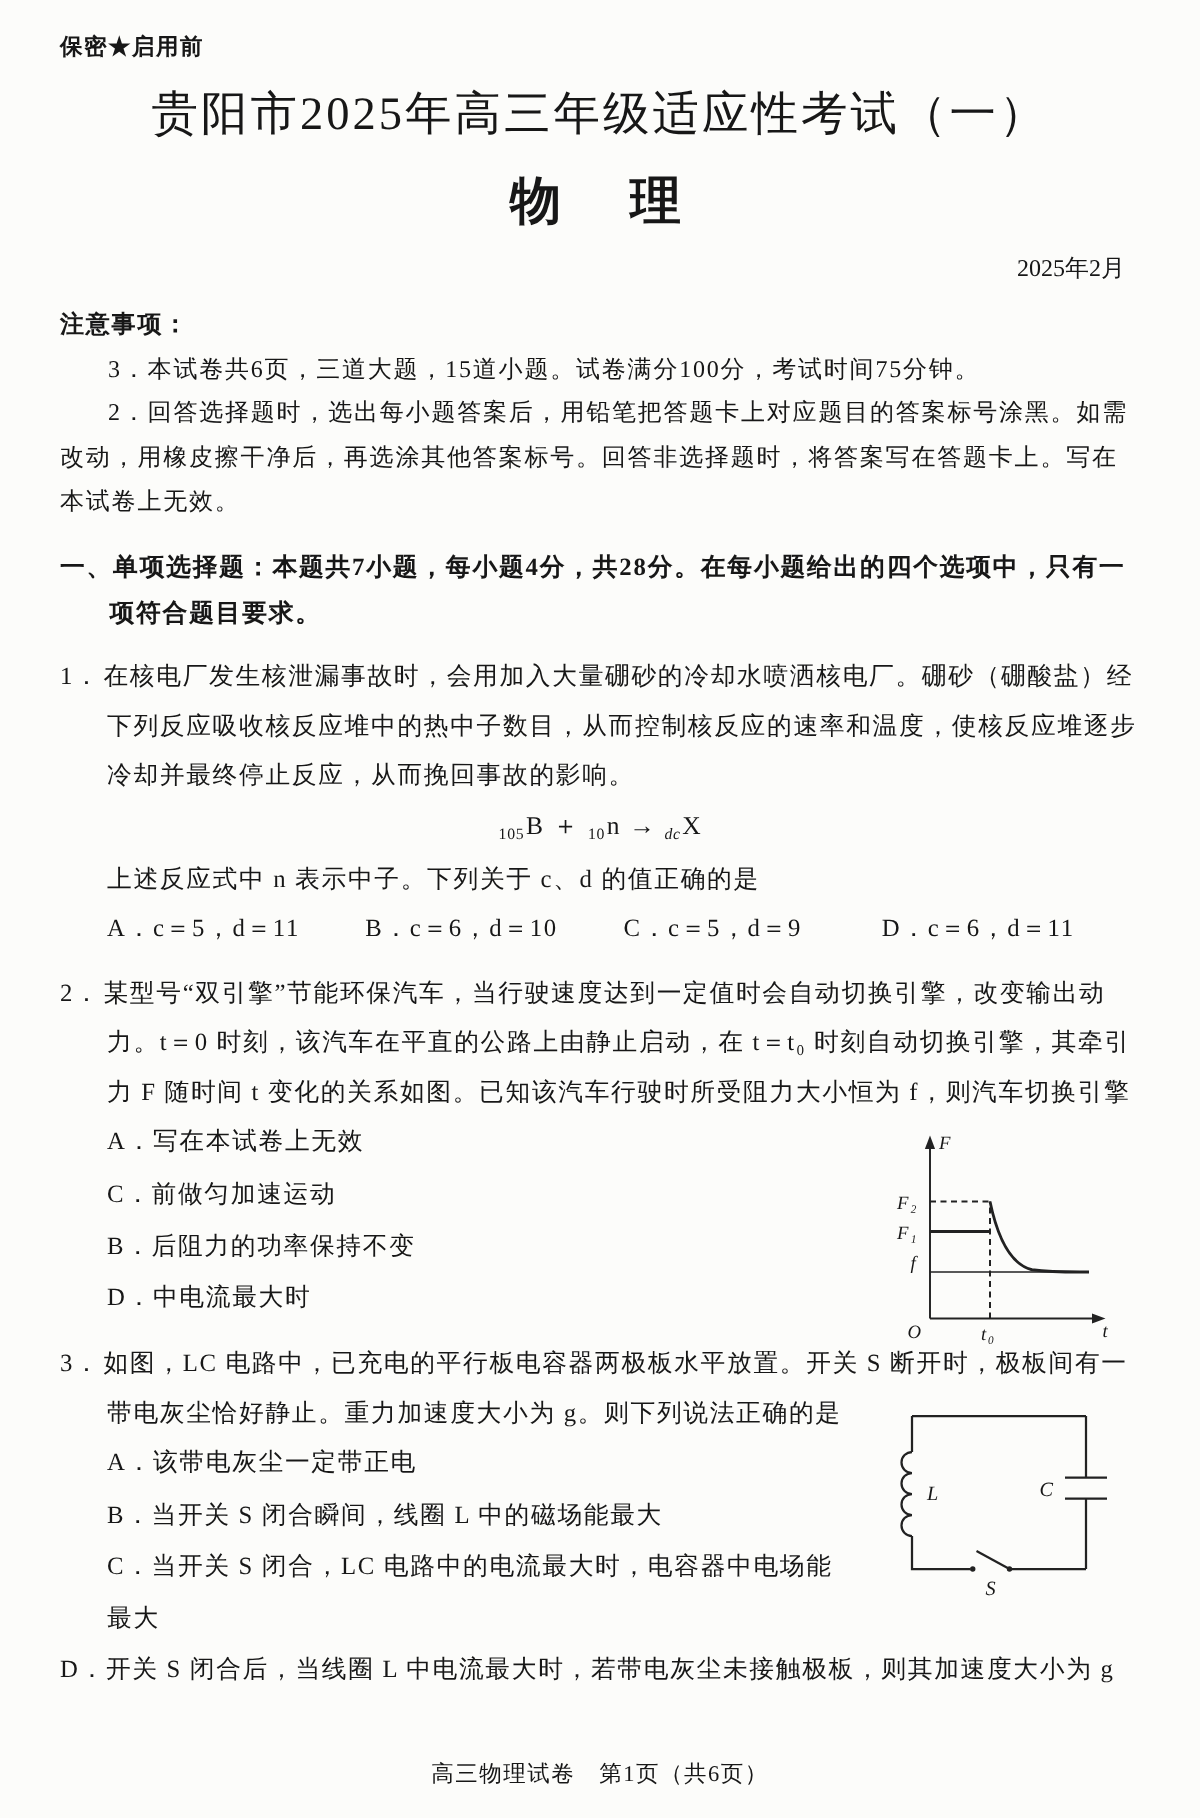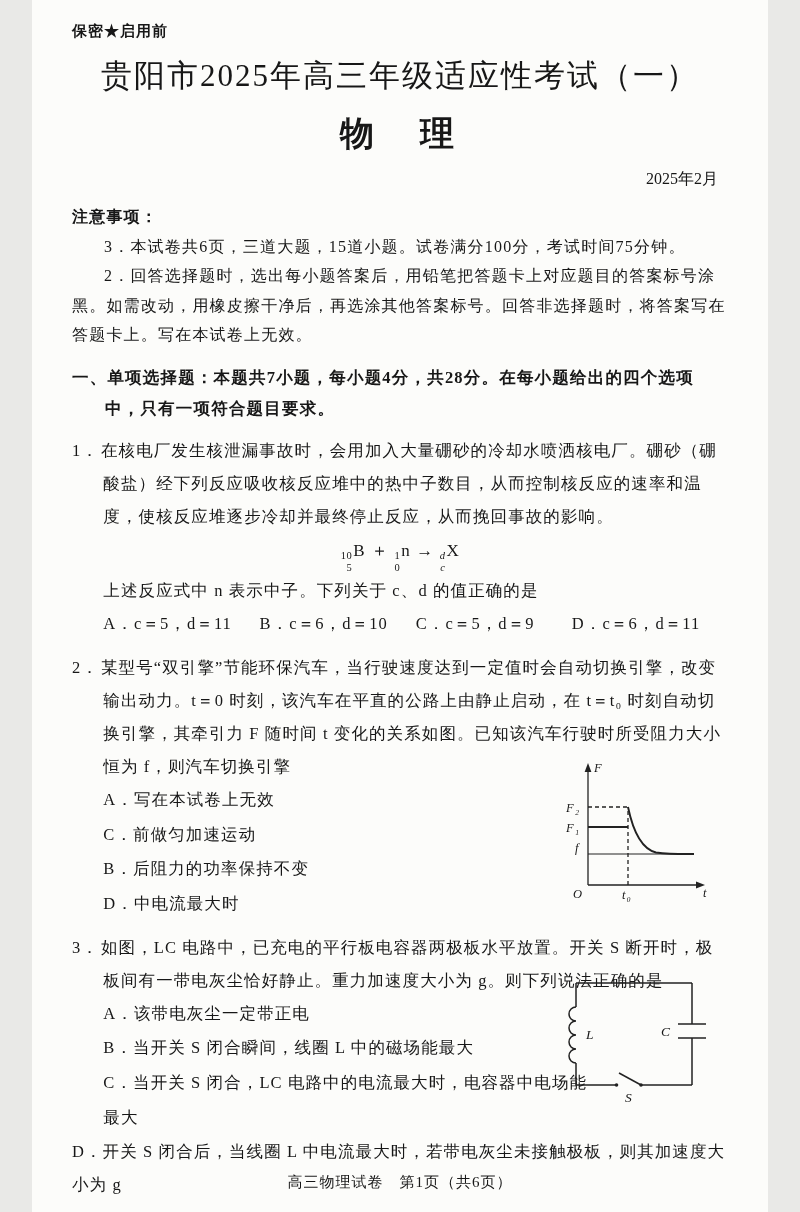--- a/index.html
+++ b/index.html
@@ -1,20 +1,20 @@
 <!DOCTYPE html>
 <html><head>
 <meta charset="utf-8">
 <style>
   * { margin:0; padding:0; box-sizing:border-box; }
   html,body { background:#e9e9e7; }
   body { font-family:"Liberation Serif","DejaVu Serif",serif; }
 
   .page {
-    width:736px; height:1212px; margin:0 auto;
+    width:800px; height:1212px; margin:0 auto;
     background:#fcfcfa; color:#171717;
     padding:22px 40px 0 40px;
     position:relative; overflow:hidden;
   }
 
   .security { font-size:15px; font-weight:700; letter-spacing:1px; }
 
   .exam-title {
     text-align:center; font-size:31px; font-weight:400;
     margin-top:14px; letter-spacing:2px;
@@ -37,21 +37,21 @@
 
   .question {
     position:relative; margin-top:9px;
     font-size:16.5px; line-height:2.0; letter-spacing:1.1px;
   }
   .q-body { padding-left:1.9em; text-indent:-1.9em; }
   .q-num { padding-right:2px; }
 
   .formula { text-align:center; letter-spacing:0.5px; margin:1px 0; font-size:17px; }
   .prescript {
-    display:inline-flex; flex-direction:column; align-items:flex-end;
+    display:inline-flex; align-items:flex-end;
     font-size:10.5px; line-height:1.1; vertical-align:-0.35em; margin-right:1px;
   }
   .var { font-style:italic; }
   .op { padding:0 6px; }
 
   .q-sub { padding-left:1.9em; }
 
   .options-2col {
     display:grid; grid-template-columns:1fr 1fr 1fr 1fr;
     padding-left:1.9em; line-height:2.1;

